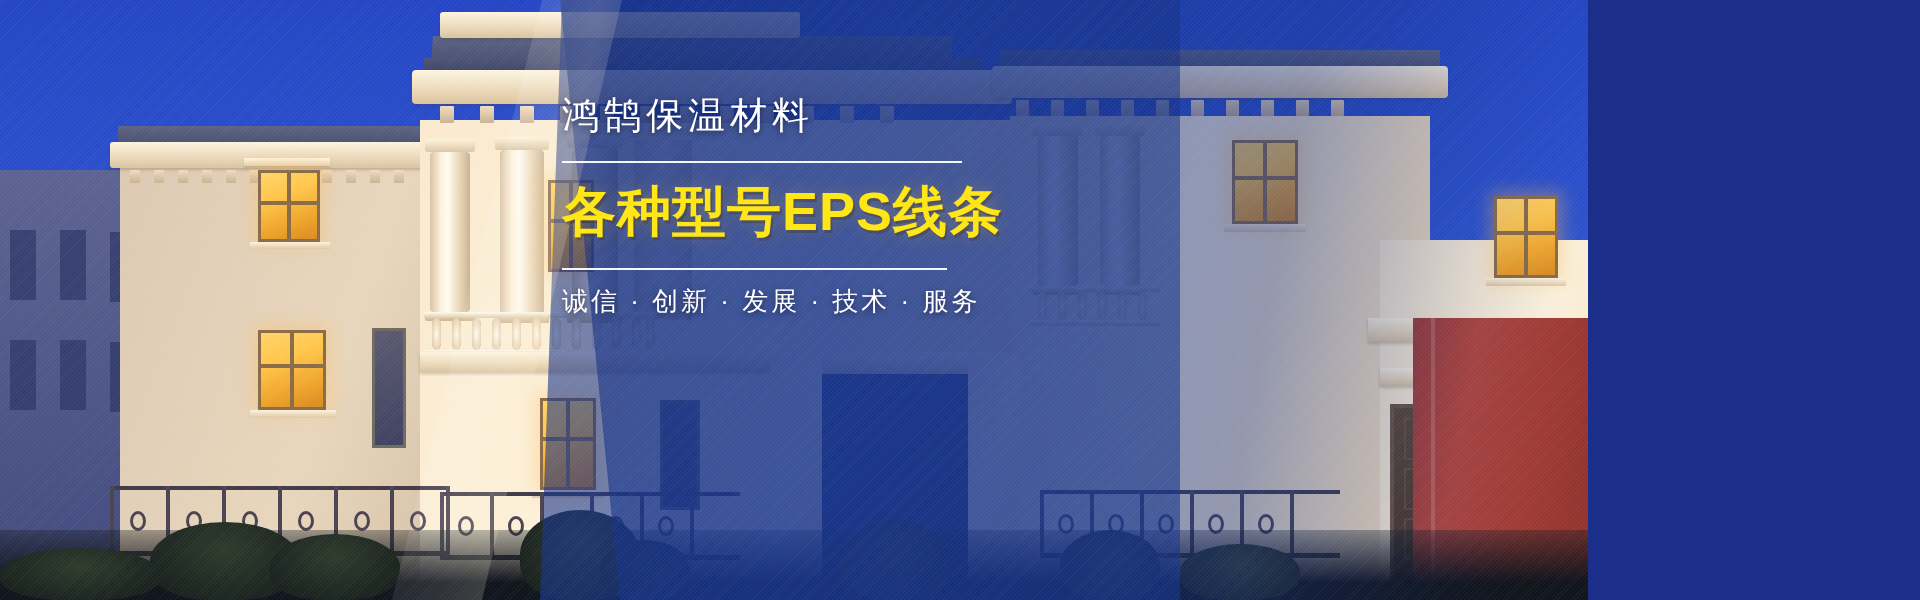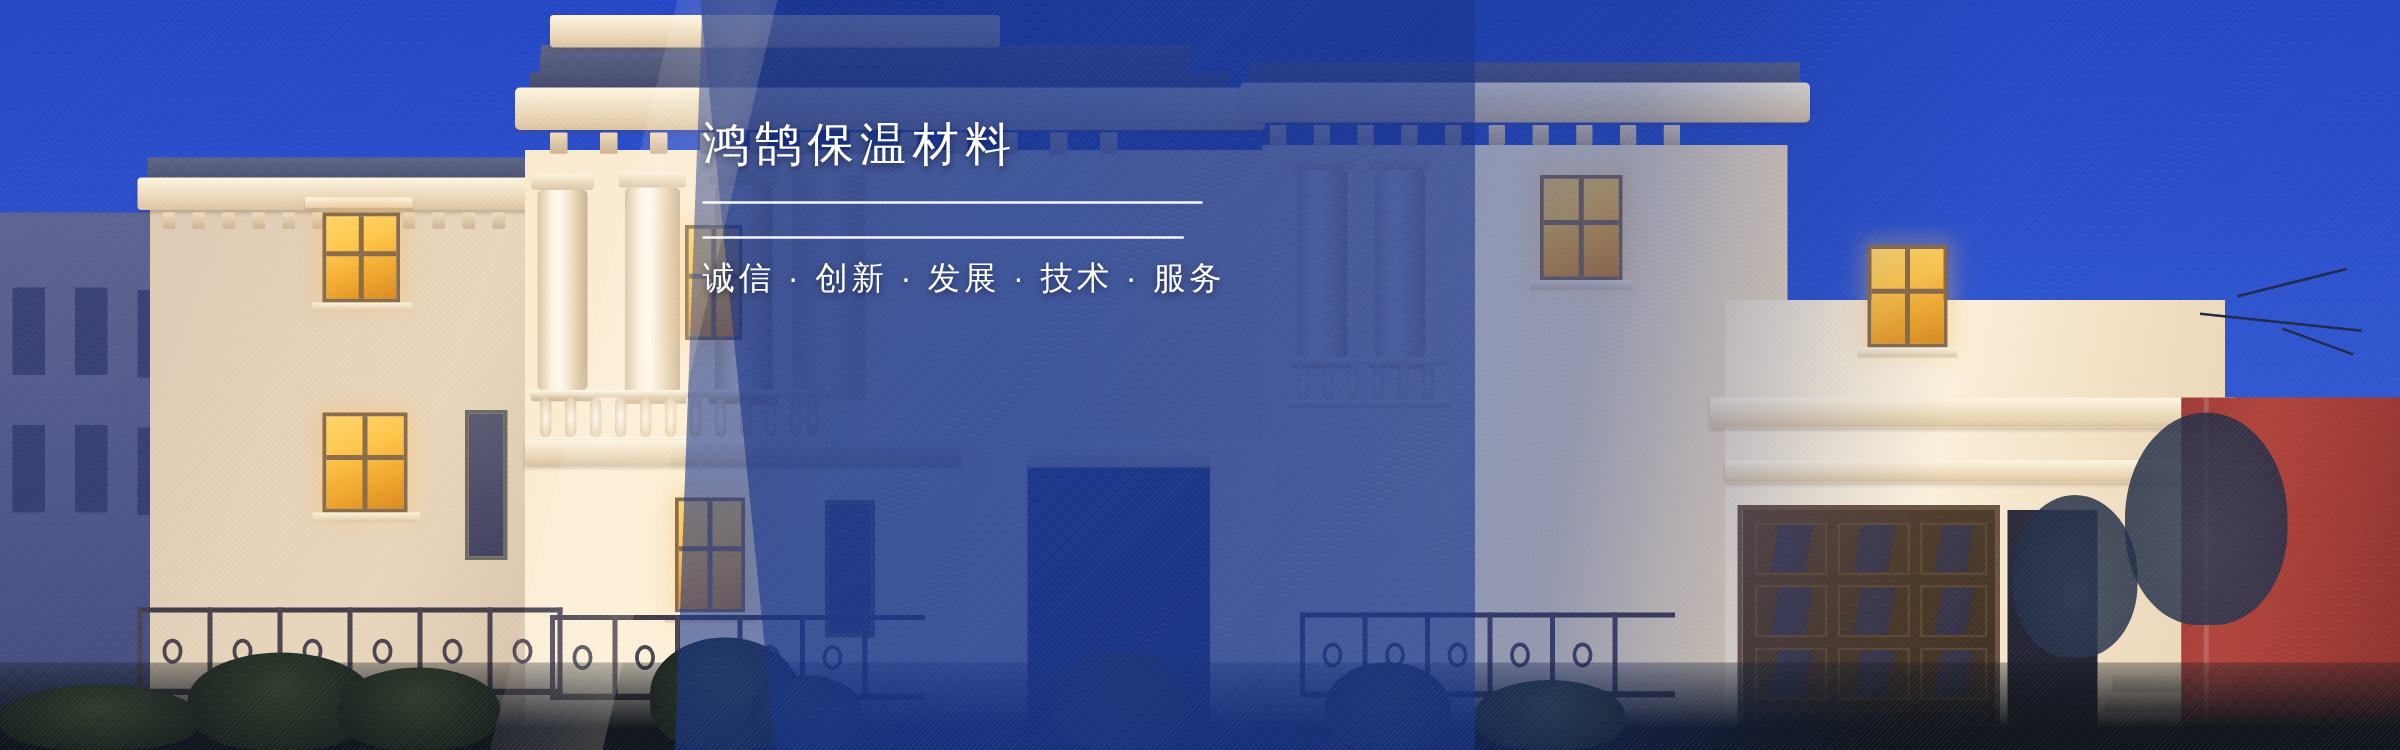--- a/index.html
+++ b/index.html
@@ -1,19 +1,19 @@
 <!DOCTYPE html>
 <html><head>
 <meta charset="utf-8">
 <style>
   * { margin:0; padding:0; box-sizing:border-box; }
   html,body { width:1920px; height:600px; overflow:hidden; background:#1b2f8a; }
   body { font-family:"Liberation Sans","DejaVu Sans",sans-serif; }
 
-  #banner { position:relative; width:1920px; height:600px; overflow:hidden; }
+  #banner { position:relative; width:1588px; height:600px; overflow:hidden; }
 
   
   .sky {
     position:absolute; inset:0;
     background:
       linear-gradient(180deg,#2446c4 0%, #2a4ecb 28%, #3057cf 52%, #2a4bb0 72%, #1e3677 100%);
   }
   .sky-glow {
     position:absolute; left:30%; top:40%; width:55%; height:70%;
     background:radial-gradient(ellipse at 50% 60%, rgba(255,200,120,.18), rgba(255,190,120,0) 70%);
@@ -490,17 +490,18 @@
 
   <div class="panel-wedge"></div>
   <div class="panel-main"></div>
   <div class="panel-streak"></div>
 
   <div class="scan"></div>
 
   <div class="copy">
     <div class="brand">鸿鹄保温材料</div>
     <div class="rule-top"></div>
+    <div class="head">各种型号EPS线条</div>
     <div class="rule-bot"></div>
     <div class="tag">诚信 · 创新 · 发展 · 技术 · 服务</div>
   </div>
 
 </div>
 
 </body></html>

